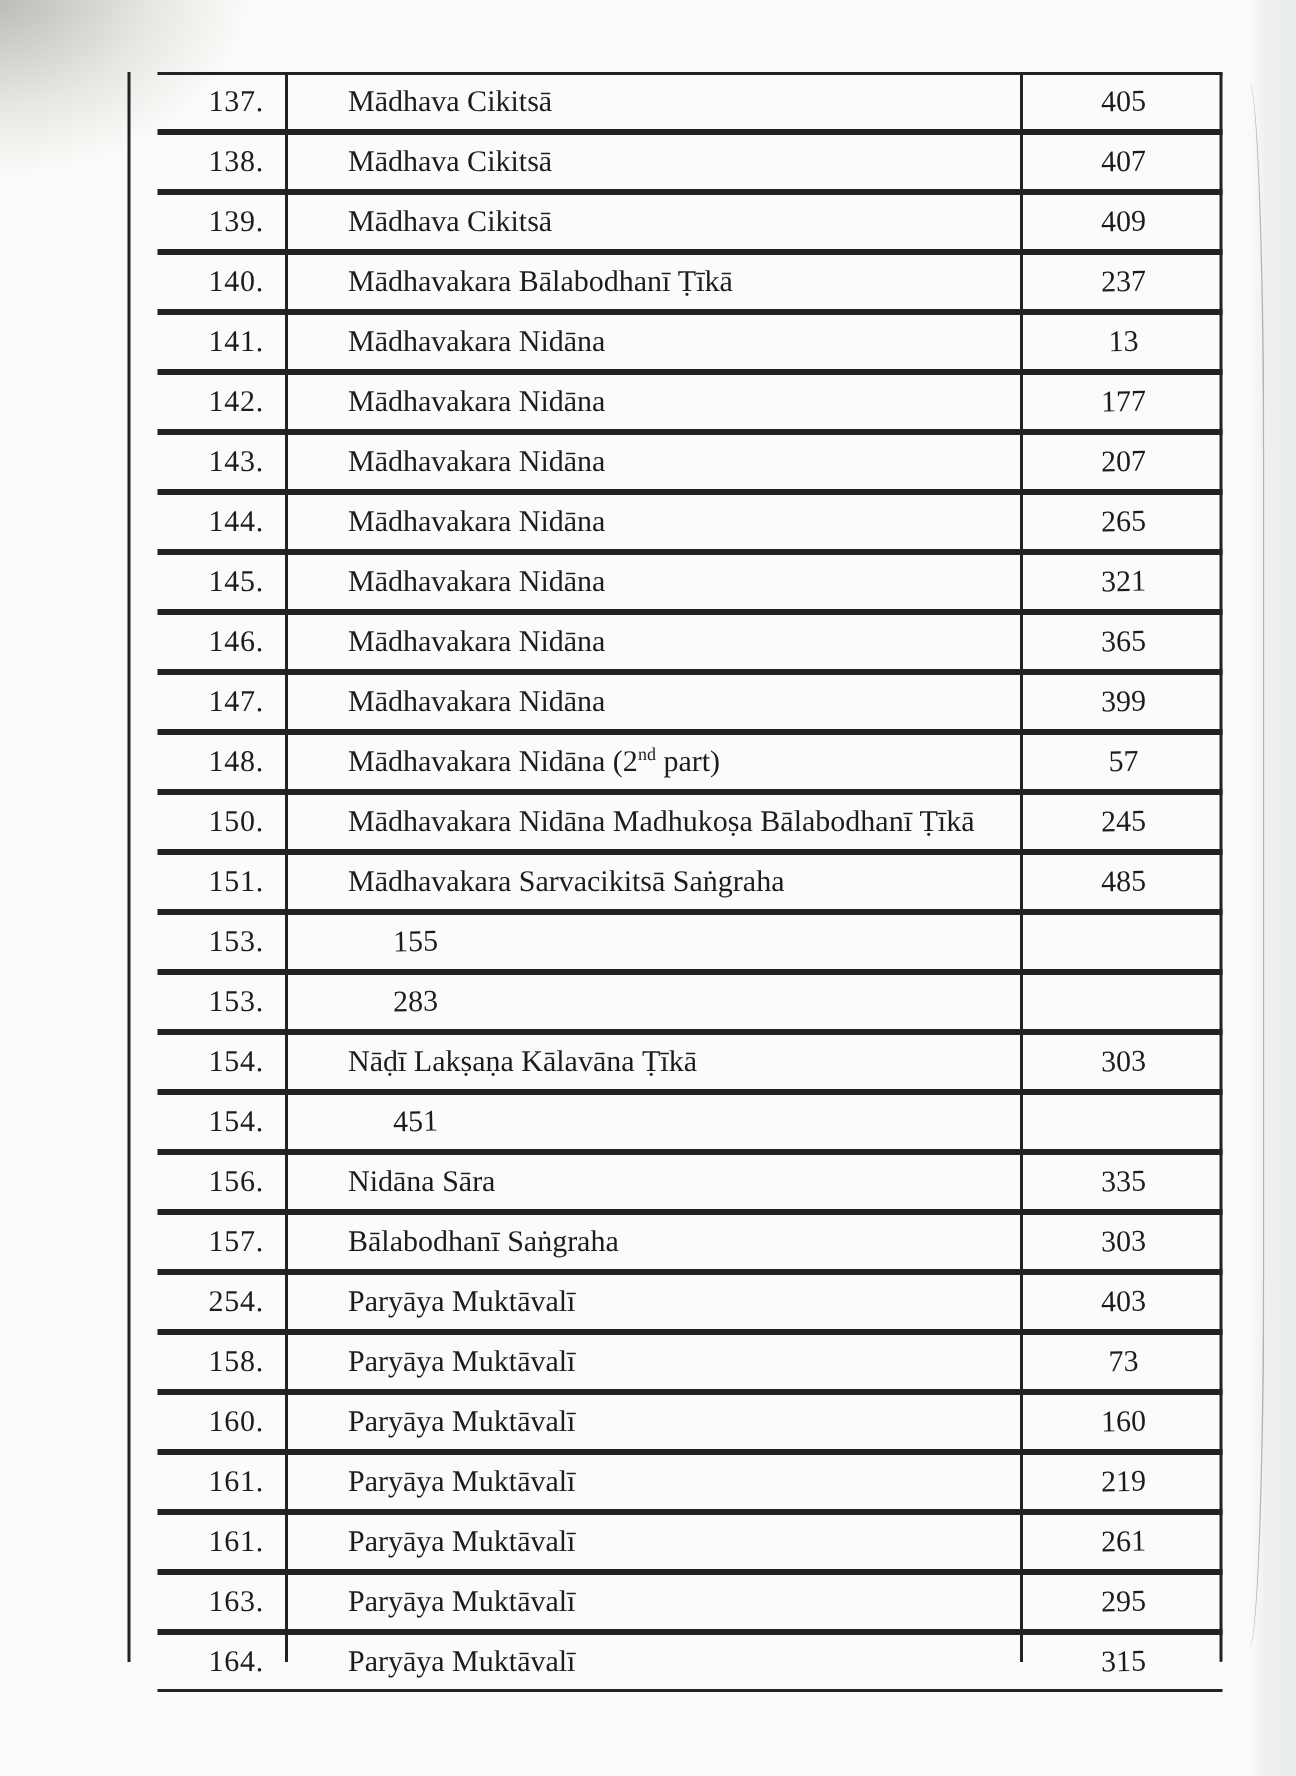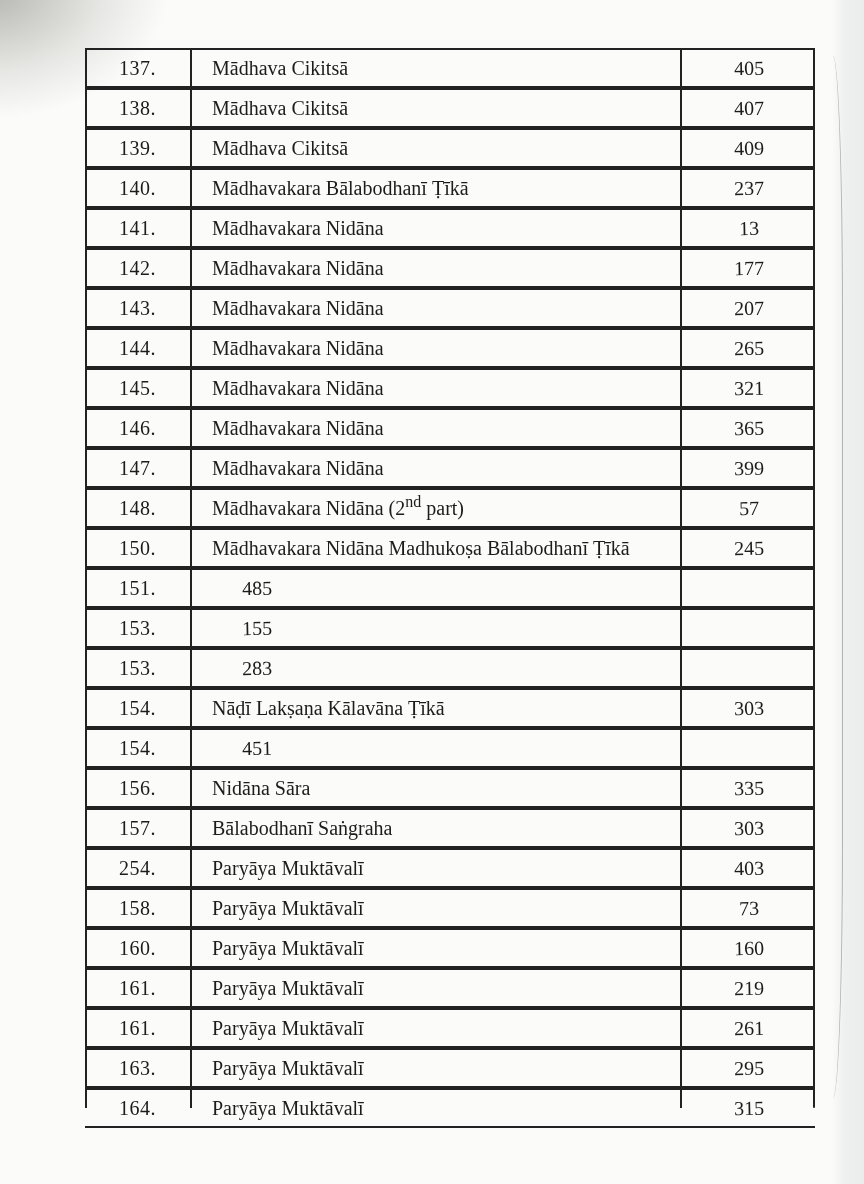--- a/index.html
+++ b/index.html
@@ -26,21 +26,21 @@
     border-radius:0 10px 10px 0 / 0 260px 260px 0;
     pointer-events:none;
   }
 
   
   .table-wrap{
     position:absolute;left:85px;top:48px;width:730px;height:1060px;
   }
   .rows{
     position:relative;height:100%;
-    display:flex;flex-direction:column;justify-content:space-between;
+    display:flex;flex-direction:column;justify-content:space-between;padding-left:20px;
   }
   .row{
     position:relative;height:36px;flex:0 0 auto;
     display:flex;align-items:center;
     border-top:2px solid #222;border-bottom:2px solid #222;
     background:transparent;
   }
   
   .vline{
     position:absolute;top:0;bottom:0;width:2px;background:#222;z-index:2;
@@ -50,21 +50,21 @@
   .vline-b{left:595px;}
   .vline-right{left:728px;border-radius:2px;}
 
   .cell{white-space:nowrap;overflow:visible;}
   .cell-serial{
     width:105px;text-align:center;font-size:20px;letter-spacing:.5px;
   }
   .cell-title{
     flex:1;padding-left:22px;font-size:20px;
   }
-  .cell-title sup{font-size:16px;line-height:0;}
+  .cell-title sup{font-size:12px;line-height:0;}
   .cell-page{
     width:133px;text-align:center;font-size:20px;
   }
   
   .cell-page span{display:inline-block;transform:rotate(-1.2deg);}
 </style>
 </head>
 <body>
 
 <div class="corner-shade"></div>
@@ -137,20 +137,21 @@
         <div class="cell cell-title"><span>Mādhavakara Nidāna (2</span><sup>nd</sup><span> part)</span></div>
         <div class="cell cell-page"><span>57</span></div>
       </div>
       <div class="row">
         <div class="cell cell-serial">150.</div>
         <div class="cell cell-title">Mādhavakara Nidāna Madhukoṣa Bālabodhanī Ṭīkā</div>
         <div class="cell cell-page"><span>245</span></div>
       </div>
       <div class="row">
         <div class="cell cell-serial">151.</div>
+        <div class="cell cell-title">Mādhavakara Sarvacikitsā Saṅgraha</div>
         <div class="cell cell-page"><span>485</span></div>
       </div>
       <div class="row">
         <div class="cell cell-serial">153.</div>
         <div class="cell cell-page"><span>155</span></div>
       </div>
       <div class="row">
         <div class="cell cell-serial">153.</div>
         <div class="cell cell-page"><span>283</span></div>
       </div>

